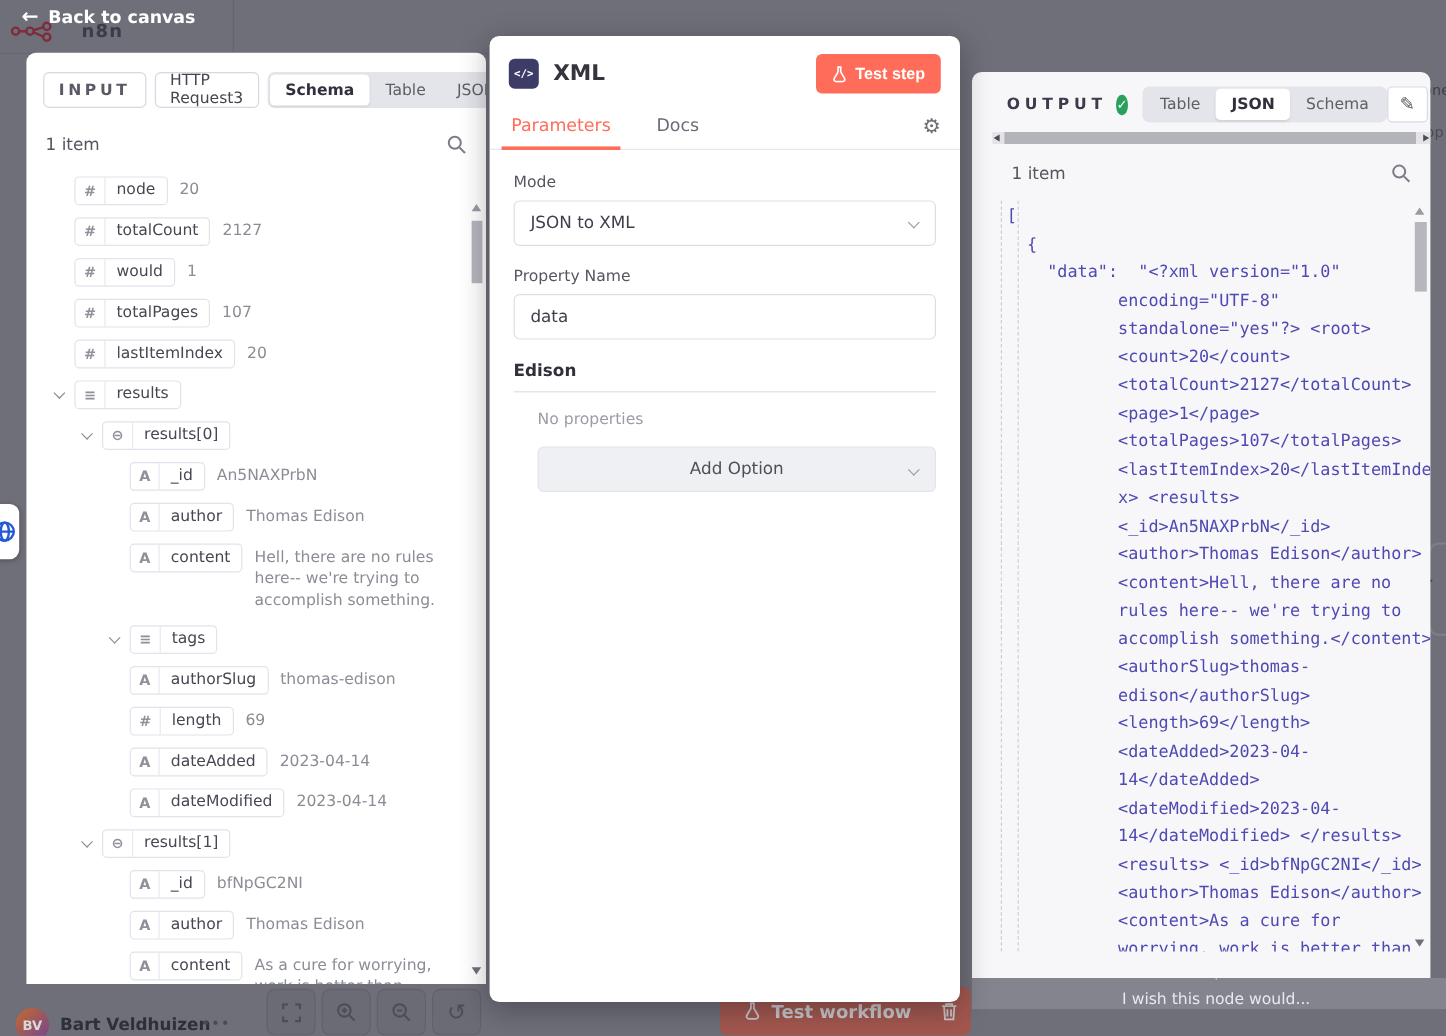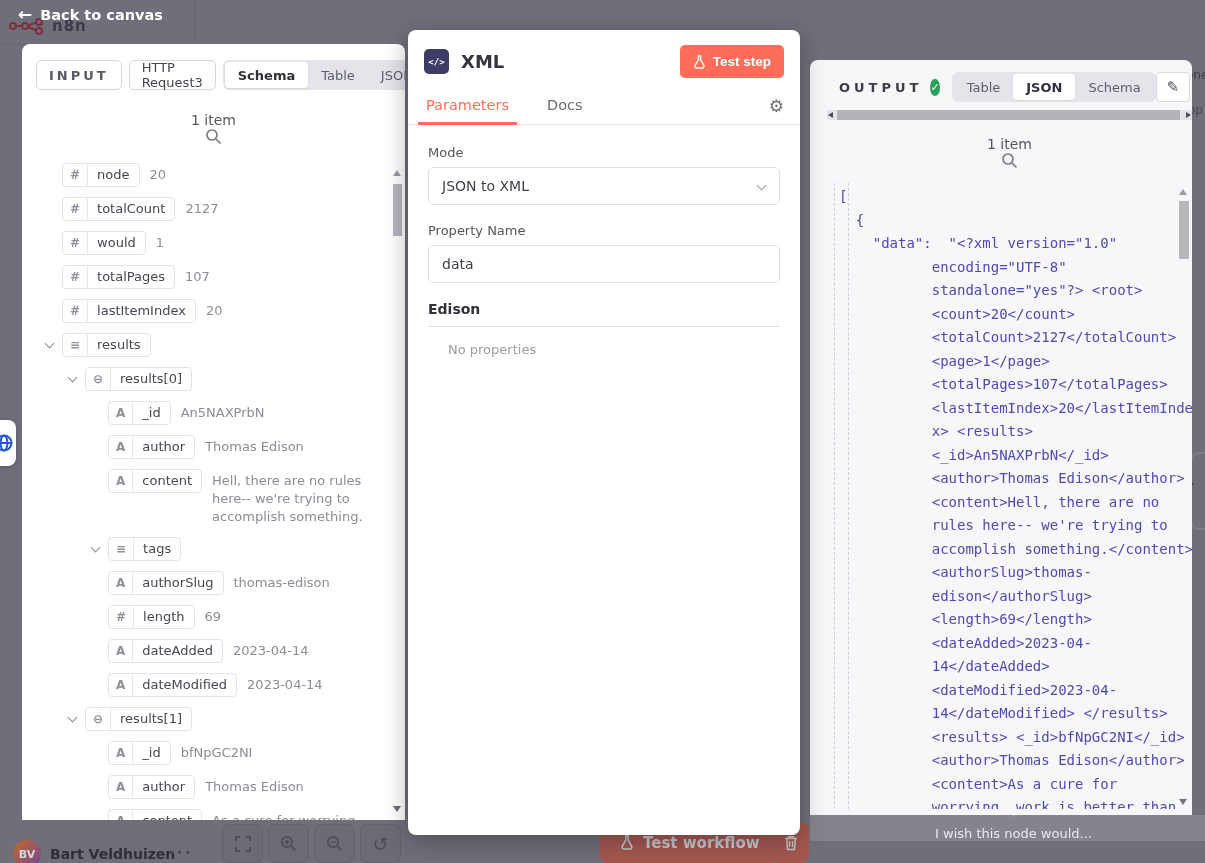--- a/index.html
+++ b/index.html
@@ -4,41 +4,41 @@
 <style>
   * { margin:0; padding:0; box-sizing:border-box; }
   html,body { width:1205px; height:863px; overflow:hidden; }
   body { background:#6f6f79; font-family:"DejaVu Sans","Liberation Sans",sans-serif; font-size:13px; color:#474754; position:relative; }
 
   
   .top-divider { position:absolute; left:194px; top:0; width:1px; height:44px; background:#65656f; }
   .top-edge { position:absolute; left:0; top:44px; width:408px; height:1px; background:#686872; }
   .back-link { position:absolute; left:18px; top:6px; display:flex; gap:8px; align-items:center; color:#fff; font-weight:700; font-size:14.5px; z-index:6; }
   .back-arrow { font-size:17px; line-height:1; }
-  .n8n-logo { position:absolute; left:8px; top:17px; display:flex; align-items:center; gap:4px; z-index:5; }
+  .n8n-logo { position:absolute; left:8px; top:17px; display:flex; align-items:center; gap:20px; z-index:5; }
   .n8n-text { color:#3c3c49; font-weight:700; font-size:15px; letter-spacing:1px; }
 
   
   .left-bubble { position:absolute; left:-14px; top:420px; width:30px; height:46px; background:#fff; border-radius:8px; z-index:30; display:flex; align-items:center; justify-content:flex-end; padding-right:2px; box-shadow:0 1px 4px rgba(0,0,0,.25); }
 
   
   .pillbtn { border:1px solid #d5d8e0; border-radius:5px; height:30px; display:flex; align-items:center; padding:0 12px; background:transparent; color:#5a5a66; font-weight:600; }
   .pillbtn.white { background:#fff; color:#45454f; font-weight:400; }
   .tabgroup { background:#e4e5ea; border-radius:6px; padding:2px; display:flex; height:30px; }
   .tabgroup .tg-tab { border-radius:4px; padding:0 13px; display:flex; align-items:center; color:#5d5d6b; font-size:13px; cursor:pointer; }
   .tabgroup .tg-tab.active { background:#fff; color:#30303c; font-weight:700; box-shadow:0 1px 2px rgba(0,0,0,.08); }
   .chev { display:inline-block; width:7px; height:7px; border-right:1.6px solid #8b8b95; border-bottom:1.6px solid #8b8b95; transform:rotate(45deg); }
   .iconbtn { width:34px; height:30px; background:#fff; border:1px solid #d7dae1; border-radius:4px; display:flex; align-items:center; justify-content:center; }
 
   
   .input-panel { position:absolute; left:22px; top:44px; width:383px; height:776px; background:#ffffff; border-radius:8px 8px 0 0; z-index:20; overflow:hidden; }
   .ip-head { display:flex; align-items:center; gap:7px; padding:16px 14px 0 14px; }
   .ip-label { letter-spacing:3px; font-size:13px; }
   .ip-tabs { margin-left:auto; }
-  .items-row { display:flex; align-items:center; padding:22px 16px 0 16px; color:#55555f; font-size:14px;flex-direction:column; }
+  .items-row { display:flex; align-items:center; padding:22px 16px 0 16px; color:#55555f; font-size:14px; }
   .items-row .spacer { flex:1; }
   .tree { padding:18px 10px 0 0; }
   .srow { display:flex; align-items:flex-start; margin-bottom:10px; }
   .chev-wrap { width:26px; display:flex; justify-content:center; padding-top:7px; flex:0 0 26px; }
   .pill { display:inline-flex; background:#fff; border:1px solid #e0e3ea; border-radius:4px; height:24px; align-items:center; flex:0 0 auto; }
   .ticon { padding:0 7px; border-right:1px solid #e6e8ee; color:#8f909b; font-weight:700; font-size:12px; line-height:22px; }
   .tname { padding:0 9px; color:#474754; font-size:13px; line-height:22px; }
   .tval { margin-left:10px; color:#8c8c96; font-size:13px; line-height:1.4; padding-top:3px; padding-right:26px; }
   .ip-scroll-thumb { position:absolute; right:3px; top:140px; width:9px; height:52px; background:#b5b5bd; border-radius:0; }
   .ip-scroll-up { position:absolute; right:4px; top:126px; width:0; height:0; border-left:4px solid transparent; border-right:4px solid transparent; border-bottom:6px solid #9a9aa3; }
@@ -336,20 +336,24 @@
     <div class="f-select">
       <span>JSON to XML</span>
       <i class="chev"></i>
     </div>
     <div class="f-label">Property Name</div>
     <div class="f-input">
       <span>data</span>
     </div>
     <div class="opt-title">Edison</div>
     <div class="no-props">No properties</div>
+    <div class="add-option">
+      <span>Add Option</span>
+      <i class="chev"></i>
+    </div>
   </div>
 </div>
 
 <div class="output-panel">
   <div class="op-head">
     <span class="op-label">OUTPUT</span>
     <span class="op-check">✓</span>
     <div class="tabgroup op-tabs" id="output-tabs">
         <div class="tg-tab">Table</div>
         <div class="tg-tab active">JSON</div>

